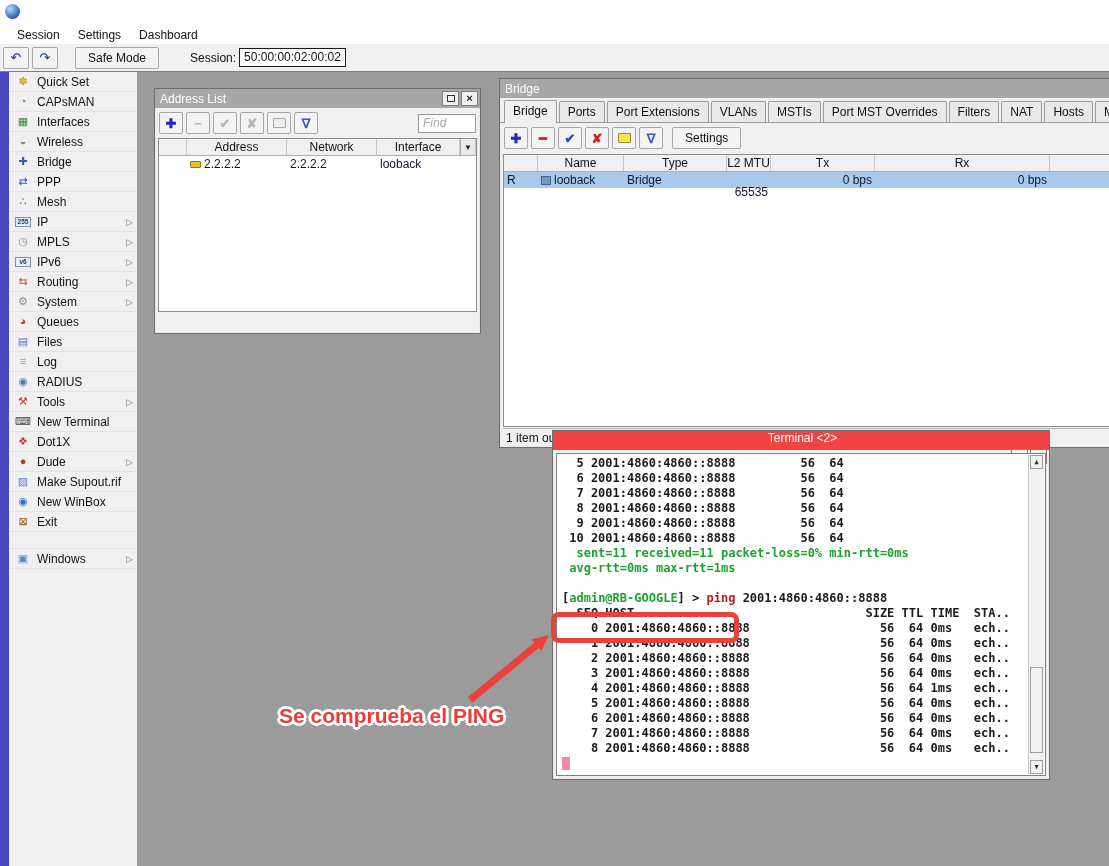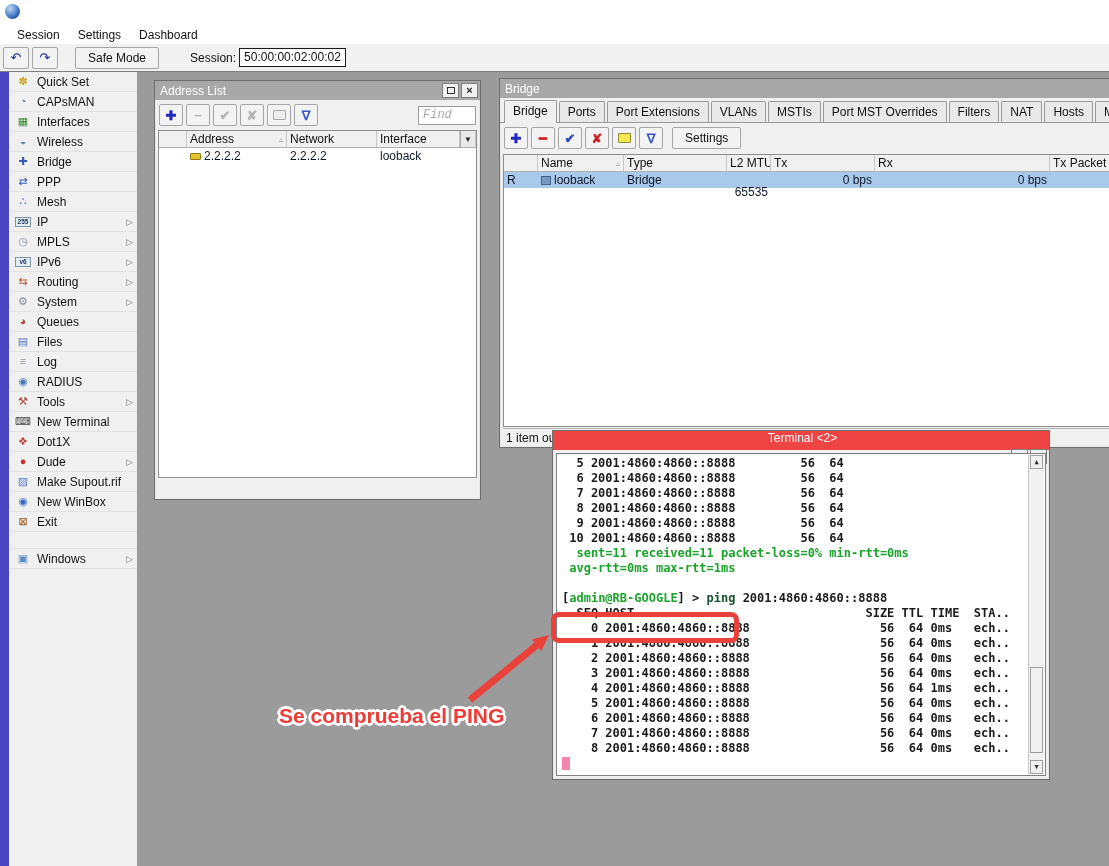--- a/index.html
+++ b/index.html
@@ -61,53 +61,53 @@
   .funnel { color:#3a56c4; font-weight:bold; font-size:13px; }
   .settings-btn { height:22px; padding:0 12px; margin-left:6px; background:#f3f3f3; border:1px solid #a6a6a6;
     border-radius:2px; display:flex; align-items:center; color:#111; }
 
   .win-status { position:absolute; left:3px; right:3px; bottom:2px; height:17px; border-top:1px solid #b5b5b5;
     padding:2px 0 0 3px; color:#111; background:#f0f0f0; overflow:hidden; white-space:nowrap; }
 
   
   .tbl { position:absolute; background:#fff; border:1px solid #8d8d8d; overflow:hidden; }
   .t-head { display:flex; height:17px; background:#f0f0f0; border-bottom:1px solid #b0b0b0; }
-  .t-hcell { border-right:1px solid #c6c6c6; padding:1px 3px; display:flex; align-items:center; color:#111; overflow:hidden; white-space:nowrap; }
+  .t-hcell { border-right:1px solid #c6c6c6; padding:1px 3px; display:flex; align-items:center; color:#111; overflow:hidden; white-space:nowrap;flex-direction:column; }
   .t-hcell .sort { margin-left:auto; color:#9a9a9a; font-size:8px; }
   .t-row { display:flex; height:16px; align-items:center; color:#0f172a; }
   .t-cell { padding:0 3px; overflow:hidden; white-space:nowrap; display:flex; align-items:center; gap:3px; height:100%; }
   .num { justify-content:flex-end; }
   .sel { background:#a9c9ea; }
   .dd-btn { display:flex; align-items:center; justify-content:center; font-size:8px; color:#222;
     background:#e9e9e9; border-left:1px solid #aaa; }
   .addr-icon { width:11px; height:7px; background:#e8c428; border:1px solid #8f7a20; border-radius:1px; }
   .bridge-icon-sm { width:10px; height:9px; background:#7a98c0; border:1px solid #44608c; }
 
   
   .tabs { display:flex; gap:2px; padding:4px 4px 0 4px; height:25px; border-bottom:1px solid #9a9a9a; align-items:flex-end; }
   .tab { padding:3px 8px 3px 8px; background:#e9e9e9; border:1px solid #9a9a9a; border-bottom:none;
     border-radius:2px 2px 0 0; color:#111; white-space:nowrap; }
   .tab.active { background:#f0f0f0; position:relative; top:1px; padding-bottom:5px; }
 
   .wtoolbar { display:flex; align-items:center; gap:3px; padding:4px 4px; }
 
   
   .find-input { margin-left:auto; width:58px; height:19px; border:1px solid #9a9a9a; padding:1px 4px;
-    font-family:Liberation Mono, monospace; font-size:12px; color:#111; }
+    font-family:Liberation Sans, sans-serif; font-size:12px; color:#111; }
   .find-input::placeholder { font-style:italic; color:#a9a9a9; }
 
   
   .term-body { position:absolute; top:22px; left:3px; right:3px; bottom:3px; background:#fff;
     border:1px solid #808080; overflow:hidden;
     font-family:"DejaVu Sans Mono", monospace; font-size:12px; line-height:15px; white-space:pre; }
   .term-lines { position:absolute; top:2px; left:5px; right:18px; bottom:0; }
   .term-line { height:15px; color:#1a1a1a;font-weight:bold; }
   .term-line.bold { font-weight:bold; }
   .g { color:#1ca32c; }
-  .m { color:#14532d;margin-top:36px; }
+  .m { color:#b91c1c;margin-top:36px; }
   .cursor { display:inline-block; width:8px; height:13px; background:#f585ae; vertical-align:middle; }
   .vscroll { position:absolute; top:1px; right:1px; bottom:1px; width:16px; background:#f1f1f1; border-left:1px solid #c9c9c9; }
   .vs-btn { position:absolute; left:1px; right:1px; height:14px; background:#f0f0f0; border:1px solid #9f9f9f;
     display:flex; align-items:center; justify-content:center; font-size:7px; color:#333; }
   .vs-up { top:0; } .vs-down { bottom:0; }
   .vs-thumb { position:absolute; left:1px; right:1px; background:#f0f0f0; border:1px solid #9f9f9f; }
 
   
   .anno-box { position:absolute; border:5px solid #e8423a; border-radius:8px; z-index:40; }
   .anno-text { position:absolute; z-index:40; font-size:21px; font-weight:bold; color:#ee3b35; white-space:nowrap;
@@ -247,21 +247,21 @@
         <div class="side-item">
           <span class="icon16" style="color: rgb(88, 136, 200);">▣</span>
           <span>Windows</span>
           <span class="arrow">▷</span>
         </div>
       </div>
   </div>
 
   <div class="mdi">
 
-    <div class="window" style="left:17px; top:8px; width:327px; height:420px;">
+    <div class="window" style="left:17px; top:16px; width:327px; height:246px;">
       <div class="win-title">
         <span>Address List</span>
         <span class="win-btns">
           <span class="win-btn">
               <span class="max-glyph"></span>
             </span>
           <span class="win-btn">
               <span>×</span>
             </span>
         </span>

